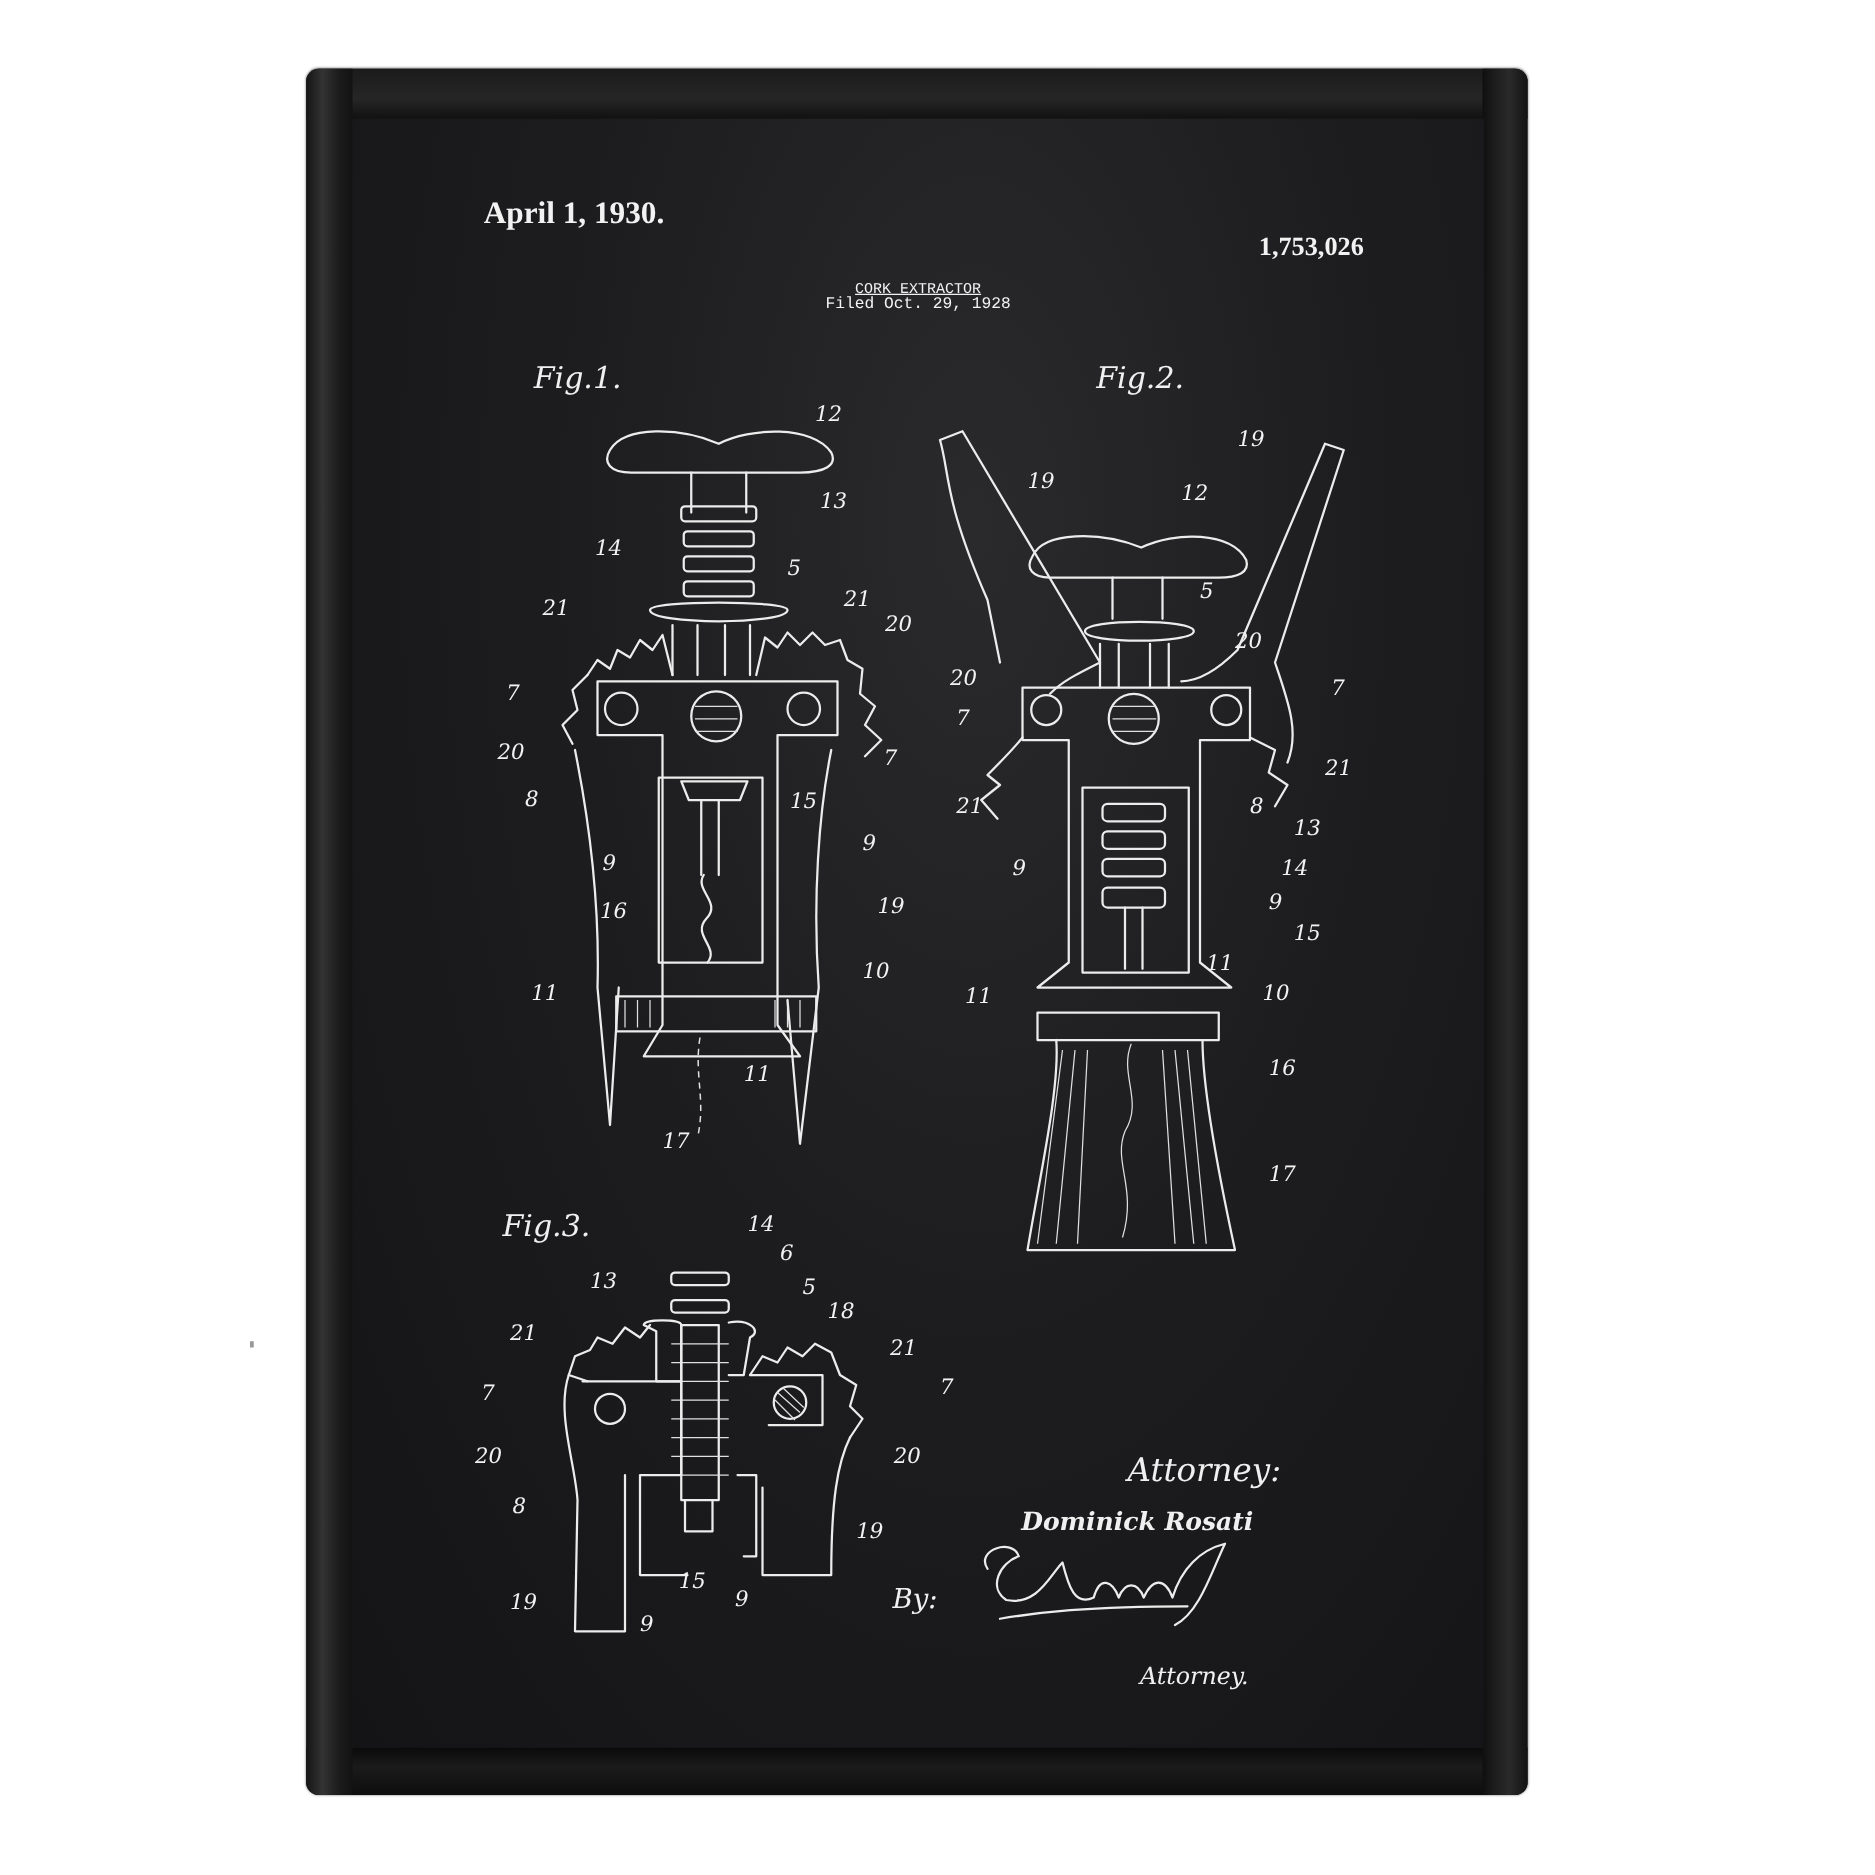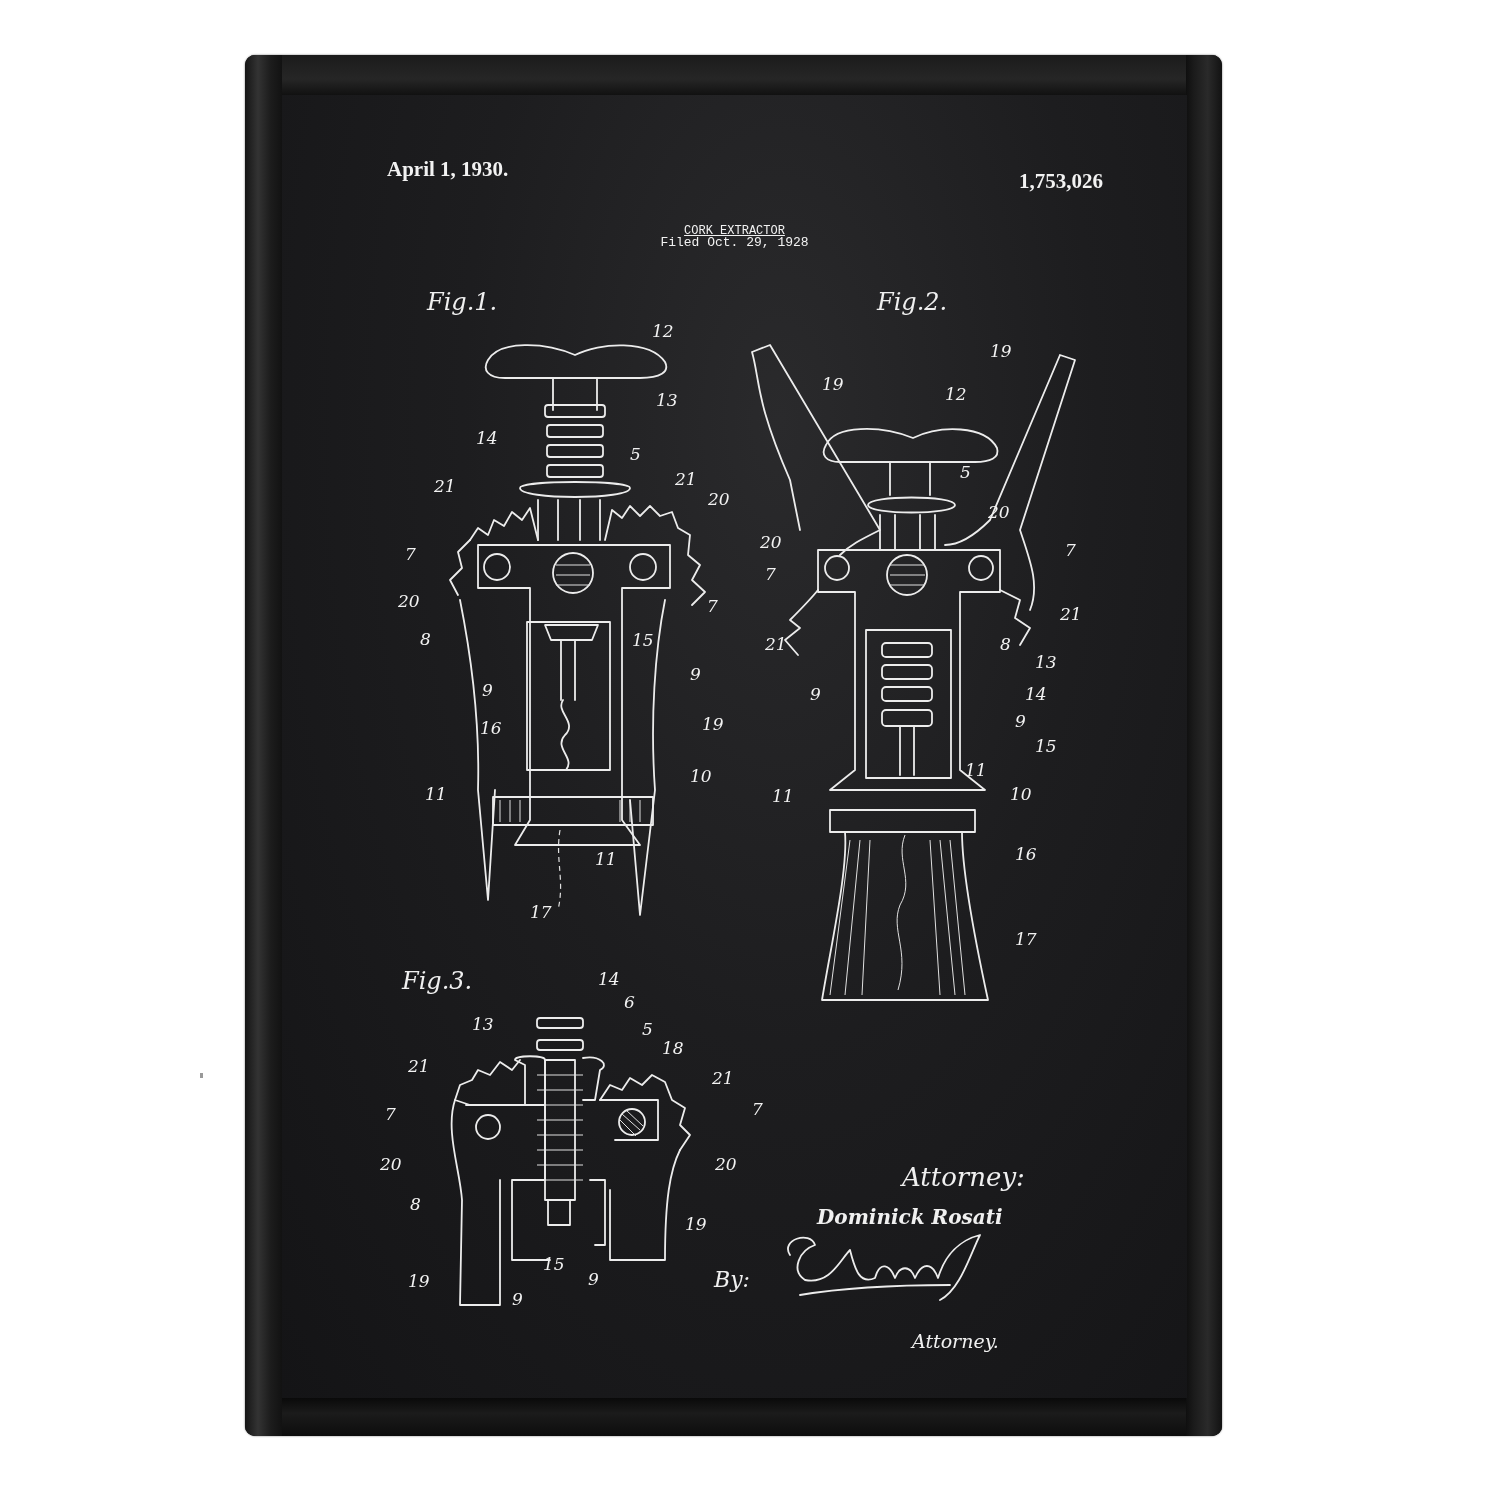--- a/index.html
+++ b/index.html
@@ -7,22 +7,22 @@
   .frame{position:absolute;left:245px;top:55px;width:977px;height:1381px;border-radius:10px;
     background:linear-gradient(90deg,#1a1a1a 0%,#2c2c2c 2%,#151515 4%,#1f1f1f 100%);
     box-shadow:0 0 2px rgba(0,0,0,.6);}
   .frame-top{position:absolute;left:0;top:0;right:0;height:40px;background:linear-gradient(180deg,#1b1b1b,#262626 60%,#111 100%);border-radius:10px 10px 0 0;}
   .frame-bottom{position:absolute;left:0;bottom:0;right:0;height:38px;background:linear-gradient(0deg,#0d0d0d,#1b1b1b 60%,#0a0a0a 100%);border-radius:0 0 10px 10px;}
   .frame-left{position:absolute;left:0;top:0;bottom:0;width:37px;background:linear-gradient(90deg,#151515,#333 35%,#1c1c1c 70%,#121212);border-radius:10px 0 0 10px;}
   .frame-right{position:absolute;right:0;top:0;bottom:0;width:36px;background:linear-gradient(270deg,#121212,#2a2a2a 40%,#1a1a1a 80%,#0f0f0f);border-radius:0 10px 10px 0;}
   .canvas{position:absolute;left:282px;top:95px;width:905px;height:1303px;
     background:radial-gradient(ellipse at 55% 25%,#2a2a2c 0%,#1d1d1f 45%,#141416 100%);overflow:hidden;}
   .hdr{position:absolute;color:#f2f2f2;}
-  .date{left:105px;top:62px;font-family:"Liberation Serif",serif;font-size:21px;font-weight:bold;}
-  .patno{left:725px;top:74px;font-family:"Liberation Serif",serif;font-size:21px;font-weight:bold;margin-left:12px;}
+  .date{left:105px;top:62px;font-family:"Liberation Serif",serif;font-size:25px;font-weight:bold;}
+  .patno{left:725px;top:90px;font-family:"Liberation Serif",serif;font-size:21px;font-weight:bold;}
   .inventor-top{left:0;width:905px;text-align:center;top:79px;font-family:"Liberation Sans",sans-serif;font-size:14px;letter-spacing:1px;}
   .title{left:0;width:905px;text-align:center;top:129px;font-family:"Liberation Mono",monospace;font-size:12px;text-decoration:underline;}
   .filed{left:0;width:905px;text-align:center;top:140px;font-family:"Liberation Mono",monospace;font-size:13px;}
   .script{font-family:"DejaVu Serif",serif;font-style:italic;color:#f0f0f0;position:absolute;}
   .fig-label{font-size:24px;}
   .sig-inventor{left:620px;top:1067px;font-size:26px;}
   .sig-name{left:535px;top:1110px;font-size:20px;font-weight:bold;}
   .sig-by{left:432px;top:1172px;font-size:22px;}
   .sig-attorney{left:630px;top:1235px;font-size:19px;}
   svg{position:absolute;left:0;top:0;}

